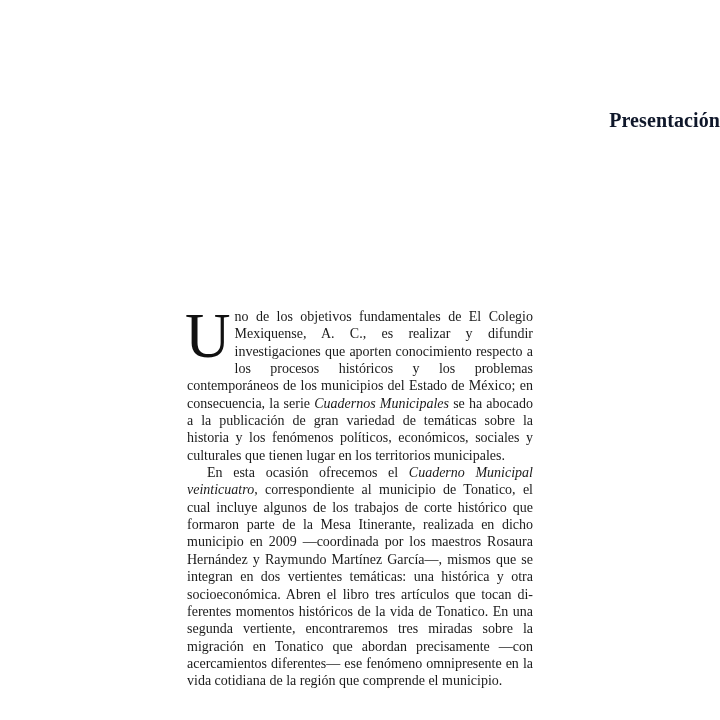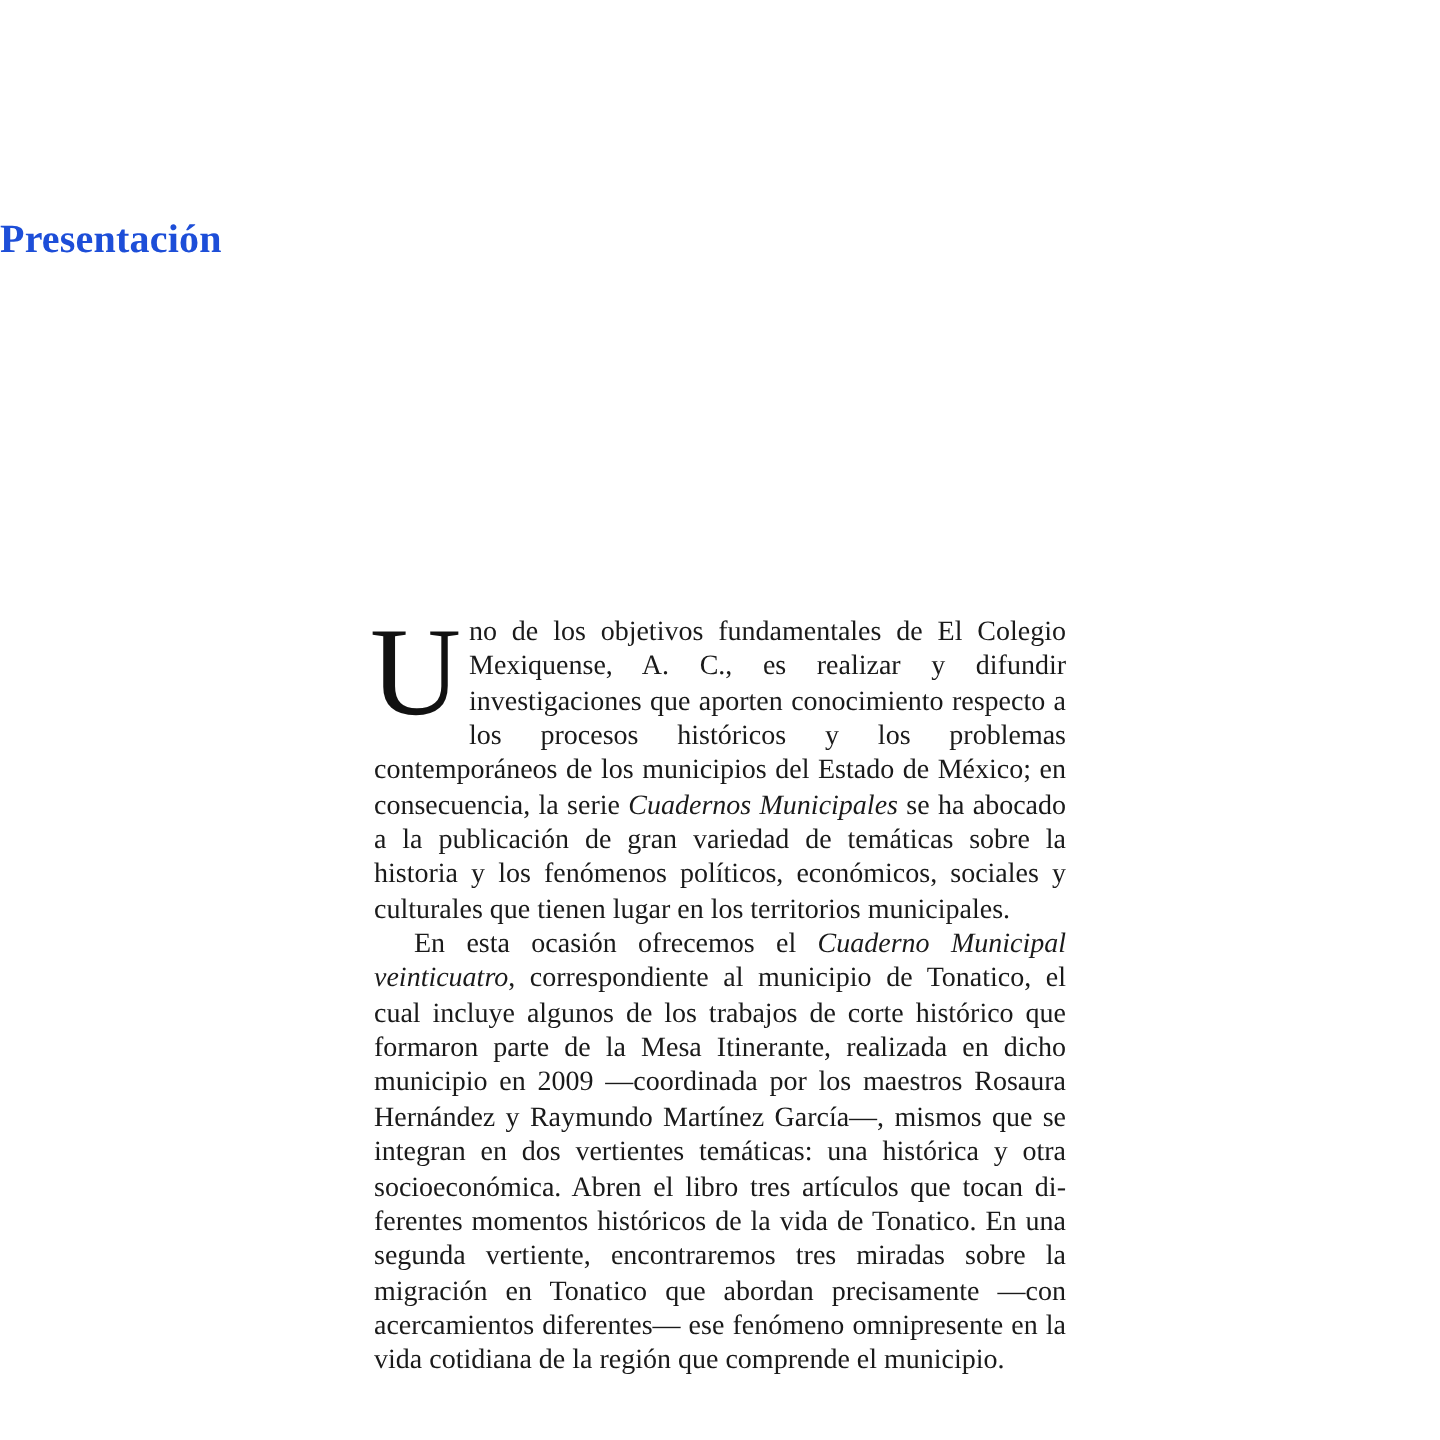--- a/index.html
+++ b/index.html
@@ -13,25 +13,25 @@
       position: relative;
       overflow: hidden;
       font-family: "Liberation Serif", "DejaVu Serif", serif;
       color: #1a1a1a;
     }
     .page-title {
       position: absolute;
       top: 96px;
       left: 0;
       width: 720px;
-      text-align: left;
+      text-align: right;
       font-weight: bold;
       font-size: 20px;
       letter-spacing: 0.1px;
-      color: #1d4ed8;
+      color: #0f172a;
     }
     .body-text {
       position: absolute;
       top: 308px;
       left: 187px;
       width: 346px;
       font-size: 14px;
       line-height: 17.35px;
       text-align: justify;
       hyphens: manual;

